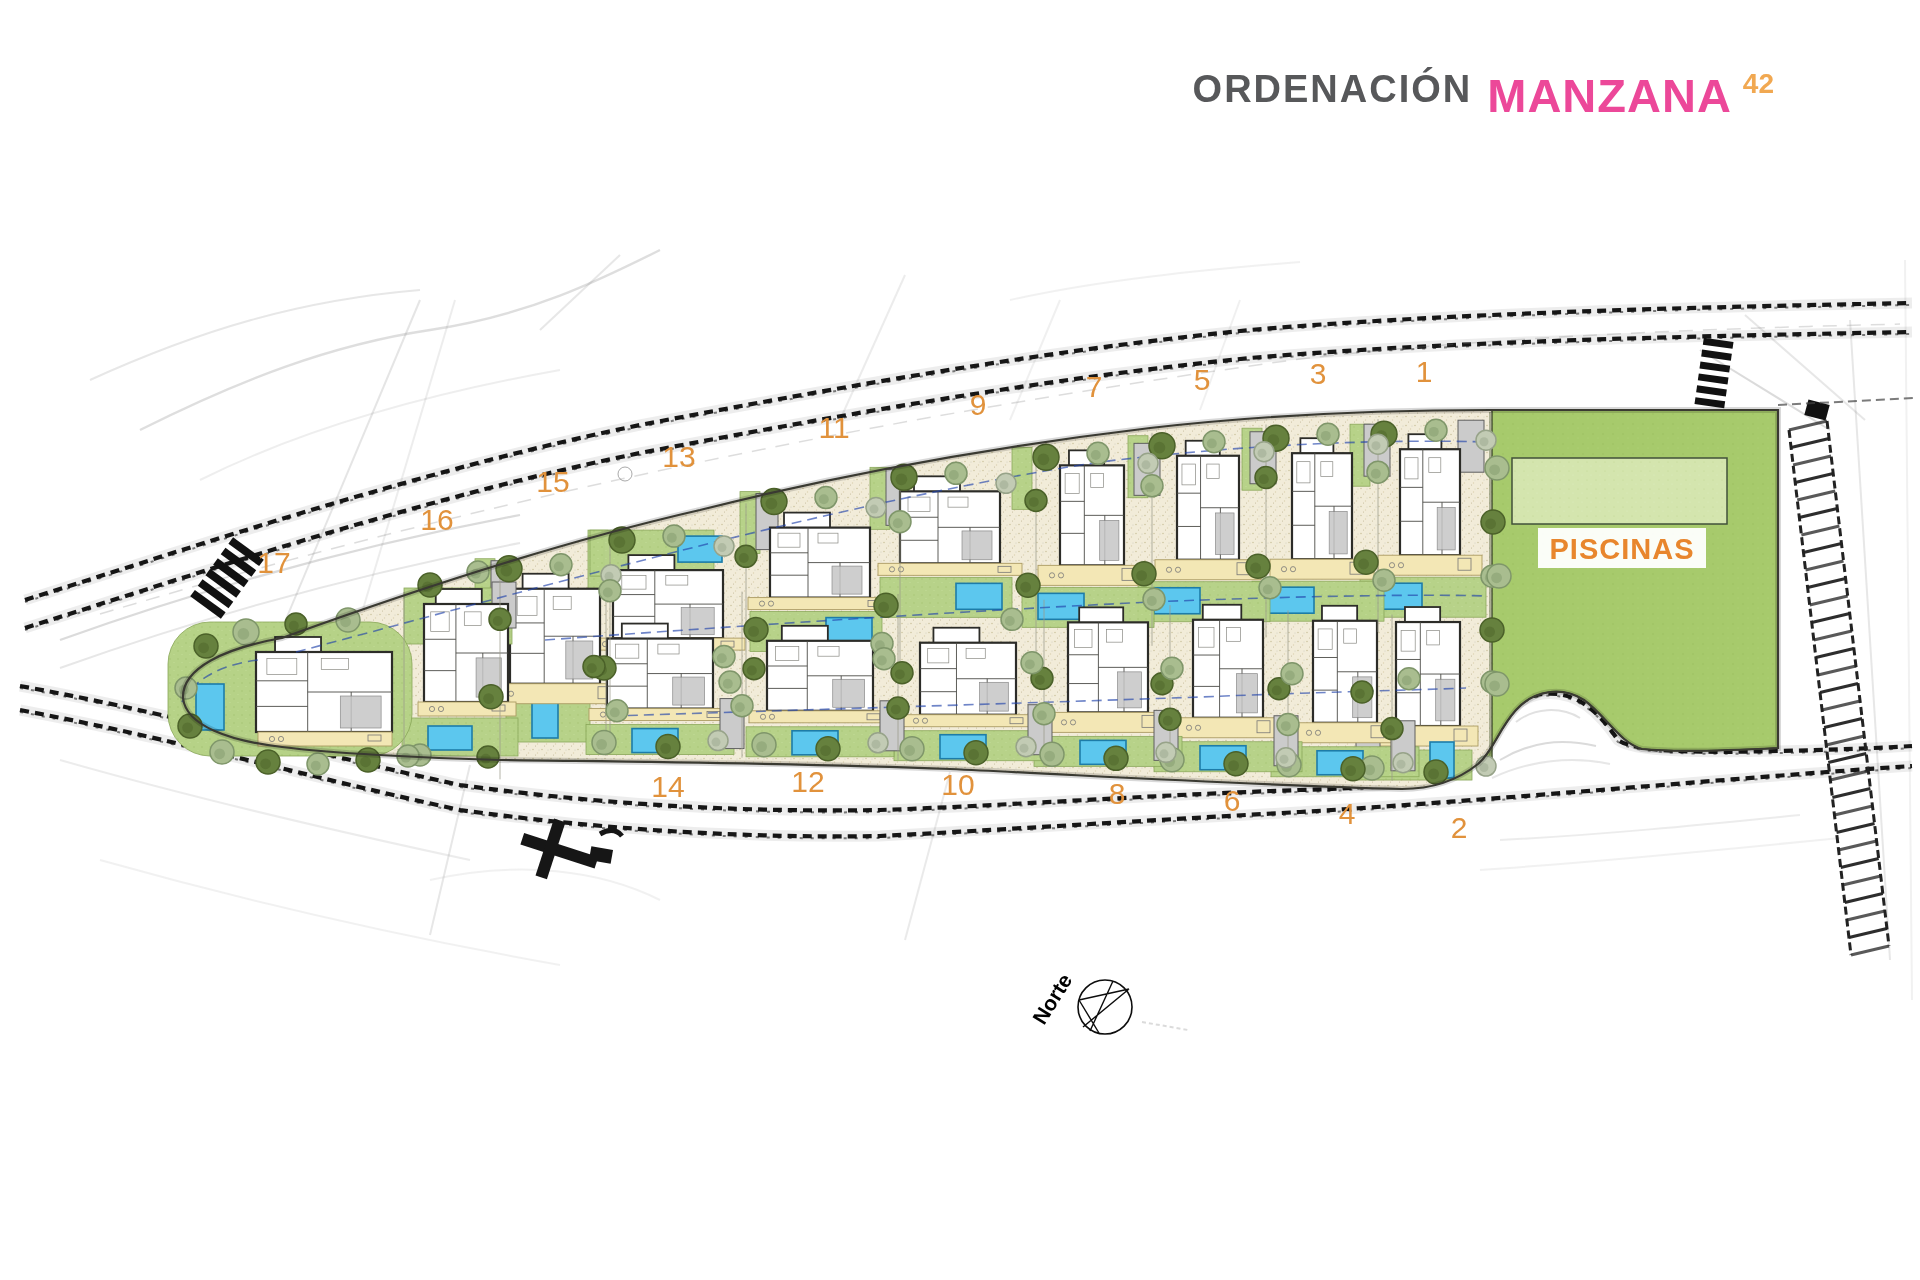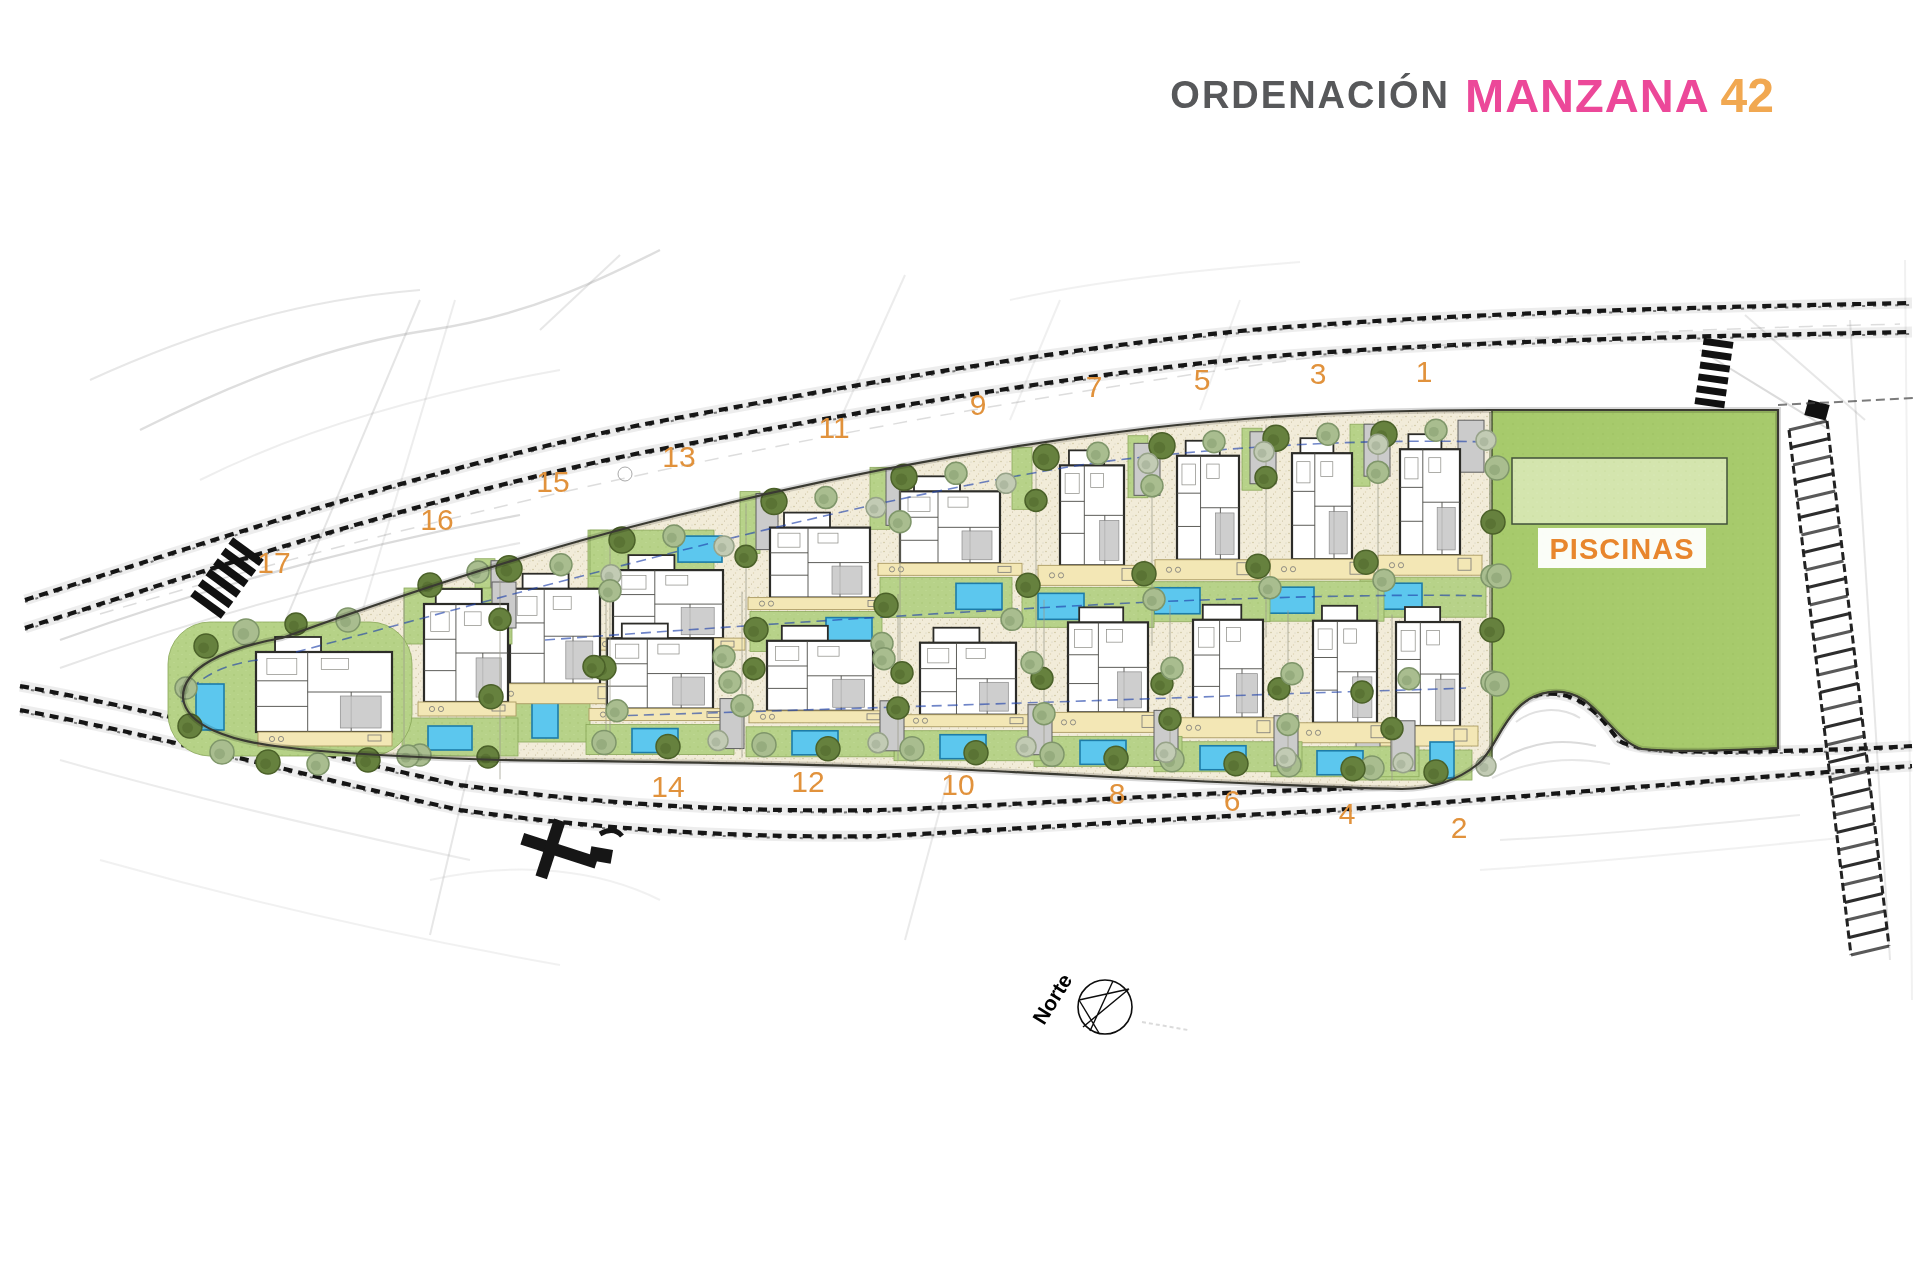--- a/index.html
+++ b/index.html
@@ -1,23 +1,23 @@
 <!DOCTYPE html>
 <html><head>
 <meta charset="utf-8">
 <style>
   html,body{margin:0;padding:0;background:#ffffff;}
   .stage{position:relative;width:1920px;height:1280px;background:#fff;overflow:hidden;
          font-family:"Liberation Sans",sans-serif;}
   .stage svg{position:absolute;left:0;top:0;}
   svg text{font-family:"Liberation Sans",sans-serif;}
-  .title{position:absolute;top:68px;right:146px;display:flex;align-items:center;gap:15px;}
+  .title{position:absolute;top:68px;right:146px;display:flex;align-items:flex-start;gap:15px;}
   .title .t-section{font-size:38px;font-weight:600;letter-spacing:2px;color:#57585a;}
   .title .t-name{font-size:47px;font-weight:700;letter-spacing:1px;color:#ec4899;}
-  .title .t-num{font-size:48px;font-weight:700;color:#f1a851;margin-left:-4px;}
+  .title .t-num{font-size:28px;font-weight:700;color:#f1a851;margin-left:-4px;}
 </style>
 </head>
 <body>
 
 <div class="stage">
 
   <svg id="plan" width="1920" height="1280" viewBox="0 0 1920 1280">
     <defs>
       <pattern id="sandPat" width="9" height="9" patternUnits="userSpaceOnUse">
         <rect width="9" height="9" fill="#f2ecd9"></rect>

